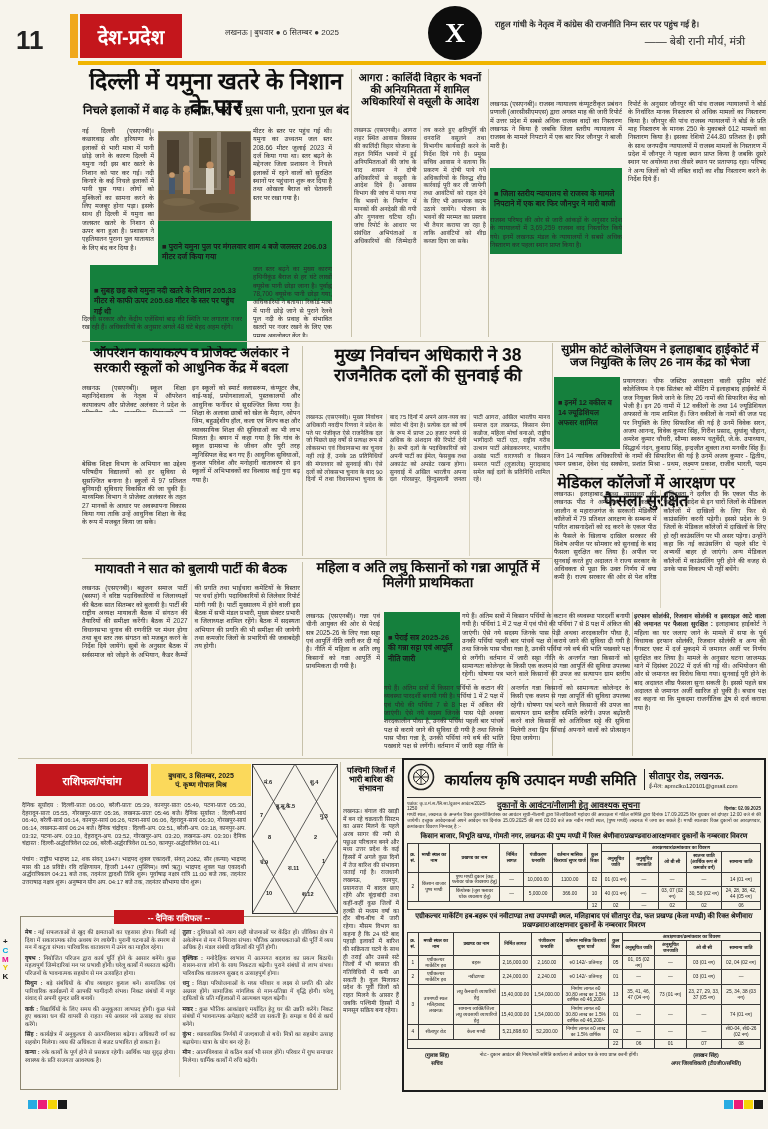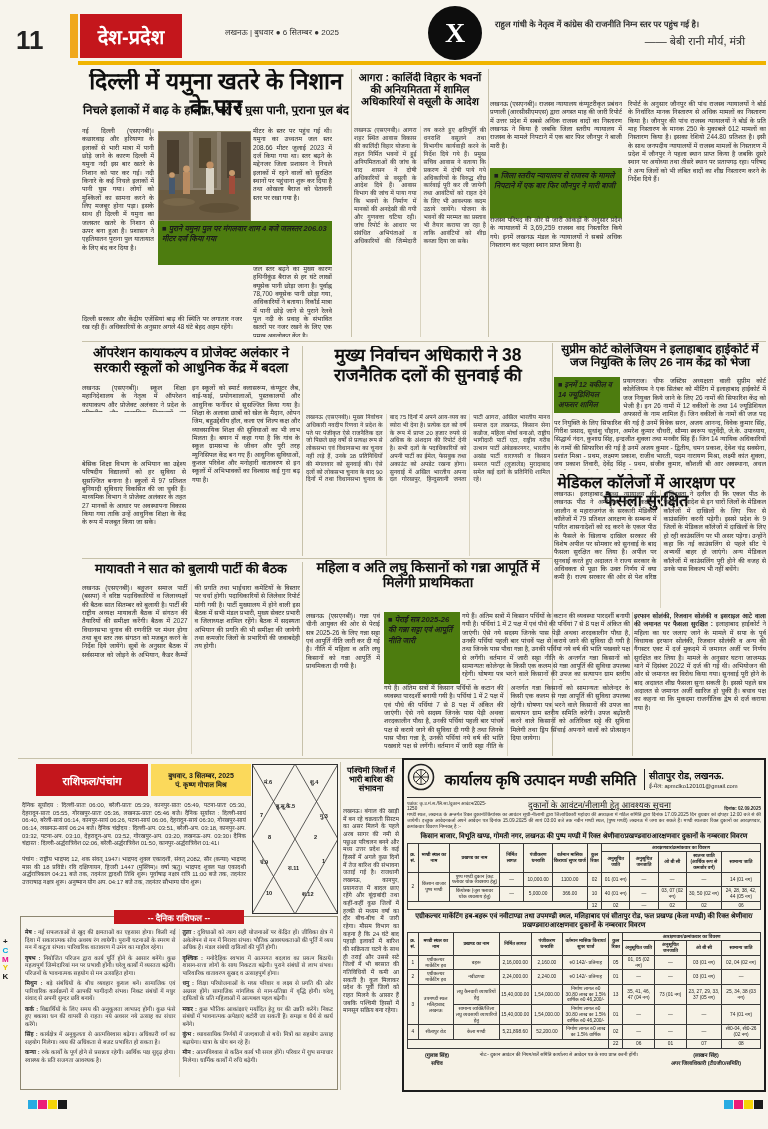--- a/index.html
+++ b/index.html
@@ -3,21 +3,21 @@
 <meta charset="utf-8">
 <style>
   html,body{margin:0;padding:0;background:#e8e4da;}
   .page{position:relative;width:768px;height:1129px;background:#f7f4ec;
         font-family:"Liberation Sans","DejaVu Sans",sans-serif;color:#222;overflow:hidden;margin:0 auto;}
   .abs{position:absolute;}
   .bt{font-size:6.4px;line-height:1.3;text-align:justify;color:#2c2c2c;overflow:hidden;}
   .cols2{column-count:2;column-gap:7px;column-rule:1px solid #d9d3bf;}
   .cols3{column-count:3;column-gap:7px;column-rule:1px solid #d9d3bf;}
   .hd{font-weight:bold;color:#0f0f0f;text-align:center;line-height:1.12;overflow:hidden;}
-  .hl{background:#4d7c0f;font-weight:bold;color:#1c1c1c;padding:3px 4px;font-size:7.6px;line-height:1.35;overflow:hidden;text-align:left;font-style:italic;}
+  .hl{background:#15803d;font-weight:bold;color:#1c1c1c;padding:21px 4px;font-size:7.6px;line-height:1.35;overflow:hidden;text-align:left;}
   .vr{position:absolute;width:1px;background:#c7c1aa;}
   .hr{position:absolute;height:1px;background:#c7c1aa;}
   .redbox{background:#c4161c;color:#fff;font-weight:bold;display:flex;align-items:center;justify-content:center;}
   .ylbox{background:#fbd95b;color:#20201a;font-weight:bold;display:flex;flex-direction:column;align-items:center;justify-content:center;}
   .cmykv{position:absolute;font-size:8px;font-weight:bold;letter-spacing:1px;}
   .cmykv span{display:block;line-height:1.1;text-align:center;}
   .c-c{color:#00a7dd}.c-m{color:#e8128b}.c-y{color:#e8c400}.c-k{color:#1a1a1a}
   .regmark{position:absolute;display:flex;gap:1px;}
   .regmark i{width:9px;height:9px;display:block;}
   table.ad{border-collapse:collapse;width:100%;font-size:4.8px;line-height:1.2;}
@@ -98,20 +98,21 @@
         <circle cx="27.5" cy="37" r="3.4" fill="#c79a6d"></circle>
       <rect x="47" y="36" width="8" height="26" fill="#d8d2c4"></rect>
         <circle cx="51" cy="33" r="3.6" fill="#bf8f63"></circle>
       <rect x="70" y="44" width="6" height="18" fill="#a04c3a"></rect>
         <circle cx="73" cy="41" r="3" fill="#c79a6d"></circle>
       <rect x="10" y="46" width="6" height="16" fill="#46586e"></rect>
         <circle cx="13" cy="43" r="2.8" fill="#c79a6d"></circle>
     </svg>
   </div>
   <div class="abs hl" style="left:158px;top:221px;width:166px;height:38px;">■ पुराने यमुना पुल पर मंगलवार शाम 4 बजे जलस्तर 206.03 मीटर दर्ज किया गया</div>
+  <div class="abs hl" style="left:90px;top:265px;width:149px;height:44px;">■ सुबह छह बजे यमुना नदी खतरे के निशान 205.33 मीटर से काफी ऊपर 205.68 मीटर के स्तर पर पहुंच गई थी</div>
   <div class="abs bt" style="left:253px;top:127px;width:79px;height:90px;">मीटर के स्तर पर पहुंच गई थी। यमुना का उच्चतम जल स्तर 208.66 मीटर जुलाई 2023 में दर्ज किया गया था। स्तर बढ़ने के मद्देनजर जिला प्रशासन ने निचले इलाकों में रहने वालों को सुरक्षित स्थानों पर पहुंचाना शुरू कर दिया है तथा ओखला बैराज को चेतावनी स्तर पर रखा गया है।</div>
   <div class="abs bt" style="left:253px;top:265px;width:79px;height:72px;">जल स्तर बढ़ने का मुख्य कारण हथिनीकुंड बैराज से हर घंटे लाखों क्यूसेक पानी छोड़ा जाना है। पूर्वाह्न 78,700 क्यूसेक पानी छोड़ा गया, अधिकारियों ने बताया। रिकॉर्ड मात्रा में पानी छोड़े जाने से पुराने रेलवे पुल नदी के प्रवाह के संभावित खतरों पर नजर रखने के लिए एक प्रमुख अवलोकन केंद्र है।</div>
   <div class="abs bt" style="left:82px;top:315px;width:160px;height:22px;">दिल्ली सरकार और केंद्रीय एजेंसियां बाढ़ की स्थिति पर लगातार नजर रख रही हैं। अधिकारियों के अनुसार अगले 48 घंटे बेहद अहम रहेंगे।</div>
 
   <div class="abs hd" style="left:354px;top:72px;width:132px;font-size:10.6px;">आगरा : कालिंदी विहार के भवनों की अनियमितता में शामिल अधिकारियों से वसूली के आदेश</div>
   <div class="abs bt cols2" style="left:354px;top:126px;width:132px;height:211px;font-size:6.1px;">लखनऊ (एसएनबी)। आगरा शहर स्थित आवास विकास की कालिंदी विहार योजना के तहत निर्मित भवनों में हुई अनियमितताओं की जांच के बाद शासन ने दोषी अधिकारियों से वसूली के आदेश दिये हैं। आवास विभाग की जांच में पाया गया कि भवनों के निर्माण में मानकों की अनदेखी की गयी और गुणवत्ता घटिया रही। जांच रिपोर्ट के आधार पर संबंधित अभियंताओं व अधिकारियों की जिम्मेदारी तय करते हुए क्षतिपूर्ति की धनराशि वसूलने तथा विभागीय कार्यवाही करने के निर्देश दिये गये हैं। प्रमुख सचिव आवास ने बताया कि प्रकरण में दोषी पाये गये अधिकारियों के विरुद्ध शीघ्र कार्रवाई पूरी कर ली जायेगी तथा आवंटियों को राहत देने के लिए भी आवश्यक कदम उठाये जायेंगे। योजना के भवनों की मरम्मत का प्रस्ताव भी तैयार कराया जा रहा है ताकि आवंटियों को शीघ्र कब्जा दिया जा सके।</div>
 
   <div class="abs bt" style="left:490px;top:100px;width:132px;height:66px;">लखनऊ (एसएनबी)। राजस्व न्यायालय कंप्यूटरीकृत प्रबंधन प्रणाली (आरसीसीएमएस) द्वारा अगस्त माह की जारी रिपोर्ट में उत्तर प्रदेश में सबसे अधिक राजस्व वादों का निस्तारण लखनऊ ने किया है जबकि जिला स्तरीय न्यायालय में राजस्व के मामले निपटाने में एक बार फिर जौनपुर ने बाजी मारी है।</div>
   <div class="abs hl" style="left:490px;top:168px;width:124px;height:44px;">■ जिला स्तरीय न्यायालय से राजस्व के मामले निपटाने में एक बार फिर जौनपुर ने मारी बाजी</div>
   <div class="abs bt" style="left:490px;top:216px;width:132px;height:121px;">राजस्व परिषद की ओर से जारी आंकड़ों के अनुसार प्रदेश के न्यायालयों में 3,69,259 राजस्व वाद निस्तारित किये गये। इनमें लखनऊ मंडल के न्यायालयों ने सबसे अधिक निस्तारण कर पहला स्थान प्राप्त किया है।</div>
@@ -233,21 +234,21 @@
         </svg>
       </span>
       <span style="flex:1;text-align:center;font-weight:bold;font-size:15px;color:#111;">कार्यालय कृषि उत्पादन मण्डी समिति</span>
       <span style="flex:0 0 112px;border-left:1.4px solid #222;padding-left:4px;">
         <span style="display:block;font-weight:bold;font-size:9.5px;color:#111;">सीतापुर रोड, लखनऊ.</span>
         <span style="display:block;font-size:5.8px;color:#222;">ई-मेल: apmclko120101@gmail.com</span>
       </span>
     </div>
     <div style="display:flex;align-items:flex-end;gap:3px;margin-top:1px;">
       <span style="flex:1;font-size:4.6px;">पत्रांक: कृ.उ.मं.स./लि.सा./दुकान आवंटन/2025-1250</span>
-      <span style="flex:2;text-align:right;font-weight:normal;font-size:8.6px;text-decoration:underline;">दुकानों के आवंटन/नीलामी हेतु आवश्यक सूचना</span>
+      <span style="flex:2;text-align:left;font-weight:bold;font-size:8.6px;text-decoration:underline;">दुकानों के आवंटन/नीलामी हेतु आवश्यक सूचना</span>
       <span style="flex:1;text-align:right;font-size:4.6px;font-weight:bold;">दिनांक: 02.09.2025</span>
     </div>
     <div class="bt" style="font-size:4.8px;margin-top:1px;height:18px;">मण्डी स्थल, लखनऊ के अन्तर्गत रिक्त दुकानों/कियोस्क का आवंटन सूची-नीलामी द्वारा जिलाधिकारी महोदय की अध्यक्षता में गठित समिति द्वारा दिनांक 17.09.2025 दिन बुधवार को दोपहर 12:00 बजे से की जायेगी। इच्छुक आवेदनकर्ता अपने आवेदन पत्र दिनांक 15.09.2025 की सायं 03:00 बजे तक नवीन मण्डी स्थल, (पुष्प मण्डी) लखनऊ में जमा कर सकते हैं। मण्डी स्थलवार रिक्त दुकानों का आरक्षणवार, क्रमांकवार विवरण निम्नवत् है :-</div>
 
     <div class="adtitle">किसान बाजार, विभूति खण्ड, गोमती नगर, लखनऊ की पुष्प मण्डी में रिक्त श्रेणीवार/प्रखण्डवार/आरक्षणवार दुकानों के नम्बरवार विवरण</div>
     <table class="ad">
       <tbody>
           <tr>
         <th rowspan="2" style="width:3%">क्र. सं.</th>
         <th rowspan="2" style="width:9%">मण्डी स्थल का नाम</th>

